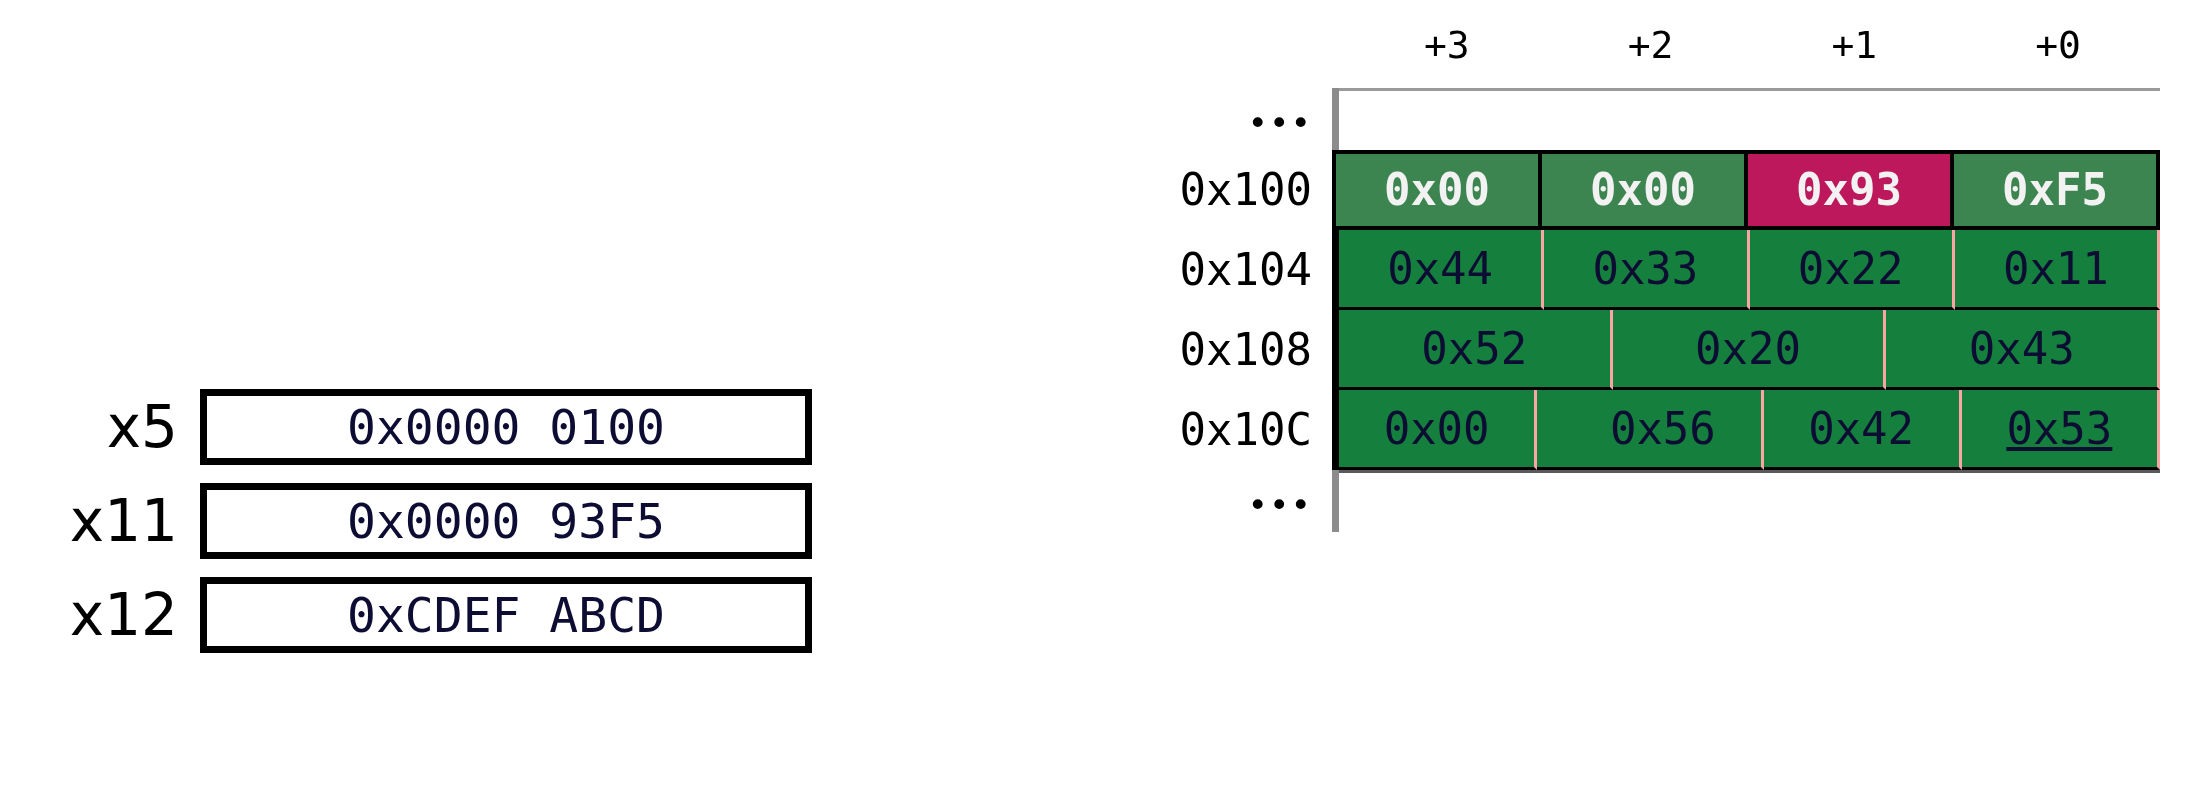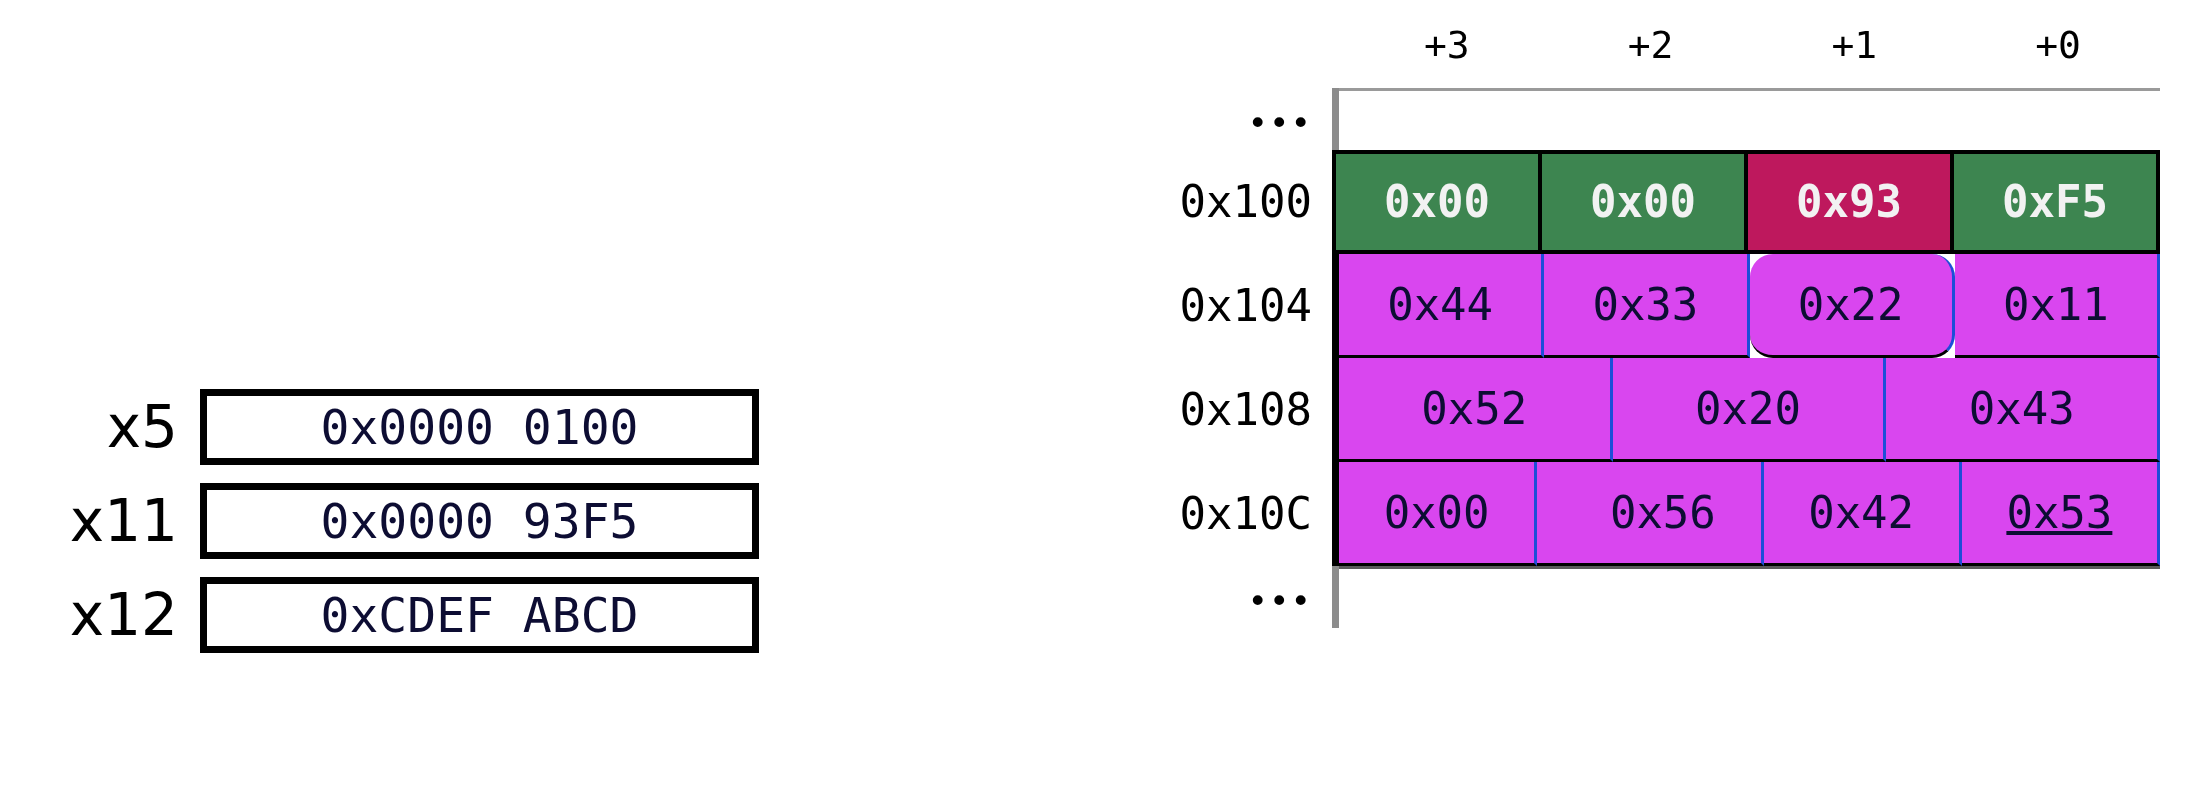--- a/index.html
+++ b/index.html
@@ -34,21 +34,21 @@
     padding-right: 22px;
     box-sizing: border-box;
     font-family: "DejaVu Sans", sans-serif;
     font-size: 58px;
     line-height: 1;
     color: #000000;
     letter-spacing: 0px;
     white-space: nowrap;
   }
   .reg-box {
-    width: 559px;
+    width: 612px;
     height: 76px;
     border: 7px solid #000000;
     box-sizing: border-box;
     background: #ffffff;
     display: flex;
     align-items: center;
     justify-content: center;
   }
   .reg-value {
     font-family: "DejaVu Sans Mono", monospace;
@@ -86,21 +86,21 @@
   
   #mem-grid {
     position: absolute;
     left: 0px;
     top: 88px;
     width: 1050px;
   }
   .mem-row {
     display: flex;
     align-items: stretch;
-    height: 104px;
+    height: 80px;
   }
   .mem-row.ellipsis-row { height: 62px; }
   .row-label {
     width: 222px;
     flex: 0 0 222px;
     display: flex;
     align-items: center;
     justify-content: flex-end;
     padding-right: 20px;
     box-sizing: border-box;
@@ -121,22 +121,22 @@
     display: flex;
     position: relative;
     border-left: 7px solid #000000;
     box-sizing: border-box;
   }
   .mem-cell {
     flex: 1 1 0;
     display: flex;
     align-items: center;
     justify-content: center;
-    background: #d946ef;
-    border-right: 3px solid #1d4ed8;
+    background: #15803d;
+    border-right: 3px solid #fca5a5;
     border-bottom: 3px solid #000000;
     box-sizing: border-box;
     font-family: "DejaVu Sans Mono", monospace;
     font-size: 44px;
     line-height: 1;
     color: #0d0d33;
     white-space: pre;
   }
 
   
@@ -226,21 +226,21 @@
         <div class="mem-cell" style="background: #be185d; color: rgb(242, 242, 242);">0x93</div>
         <div class="mem-cell" style="background: rgb(61, 133, 80); color: rgb(242, 242, 242);">0xF5</div>
       </div>
     </div>
 
     <div class="mem-row">
       <div class="row-label">0x104</div>
       <div class="row-cells">
         <div class="mem-cell" style="color: rgb(13, 13, 51);">0x44</div>
         <div class="mem-cell" style="color: rgb(13, 13, 51);">0x33</div>
-        <div class="mem-cell" style="color: rgb(13, 13, 51); border-radius: 23px;">0x22</div>
+        <div class="mem-cell" style="color: rgb(13, 13, 51);">0x22</div>
         <div class="mem-cell" style="color: rgb(13, 13, 51);">0x11</div>
       </div>
     </div>
 
     <div class="mem-row">
       <div class="row-label">0x108</div>
       <div class="row-cells">
         <div class="mem-cell" style="color: rgb(13, 13, 51);">0x52</div>
         <div class="mem-cell" style="color: rgb(13, 13, 51);">0x20</div>
         <div class="mem-cell" style="color: rgb(13, 13, 51);">0x43</div>

